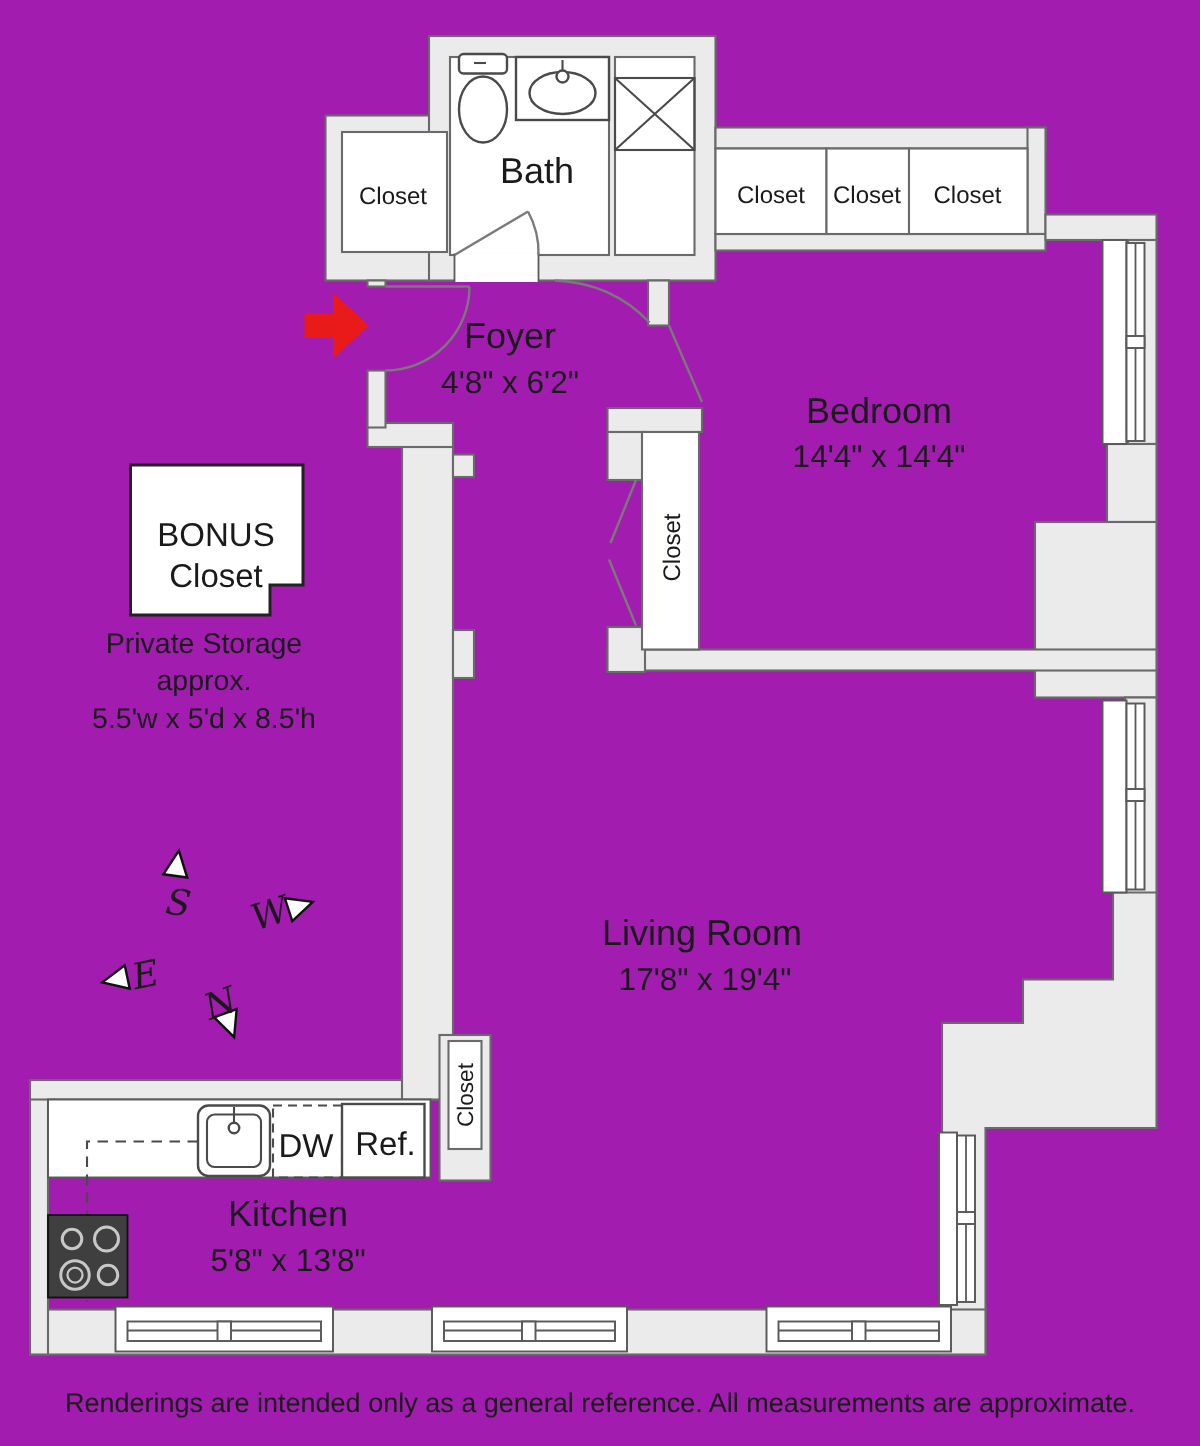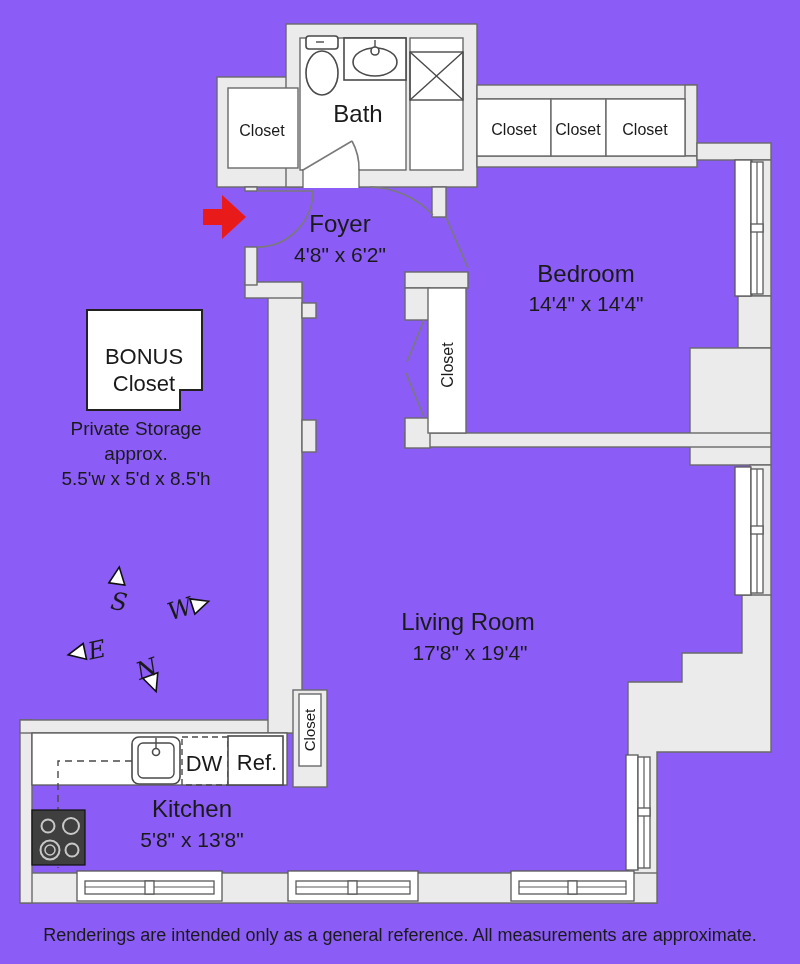--- a/index.html
+++ b/index.html
@@ -1,16 +1,16 @@
 <!DOCTYPE html>
 <html><head>
 <meta charset="utf-8">
 <style>
   html,body{margin:0;padding:0;background:#fff;}
-  .stage{position:relative;width:800px;height:964px;background:#8b5cf6;font-family:"Liberation Sans","DejaVu Sans",sans-serif;}
+  .stage{position:relative;width:800px;height:964px;background:#a21caf;font-family:"Liberation Sans","DejaVu Sans",sans-serif;}
   svg{display:block}
   .wall{fill:#ebebeb;stroke:#6a6a6a;stroke-width:1.4;}
   .roombox{fill:#ffffff;stroke:#6a6a6a;stroke-width:1.4;}
   .opencut{fill:#ffffff;stroke:none;}
   .fix{fill:#ffffff;stroke:#4a4a4a;stroke-width:1.6;}
   .fixthin{fill:none;stroke:#4a4a4a;stroke-width:1.4;}
   .doorline{fill:none;stroke:#7a7a7a;stroke-width:1.6;}
   .winframe{fill:#ffffff;stroke:#5a5a5a;stroke-width:1.3;}
   .winline{stroke:#5a5a5a;stroke-width:1.2;}
   .lbl{fill:#1a1a1a;font-family:"Liberation Sans","DejaVu Sans",sans-serif;}

